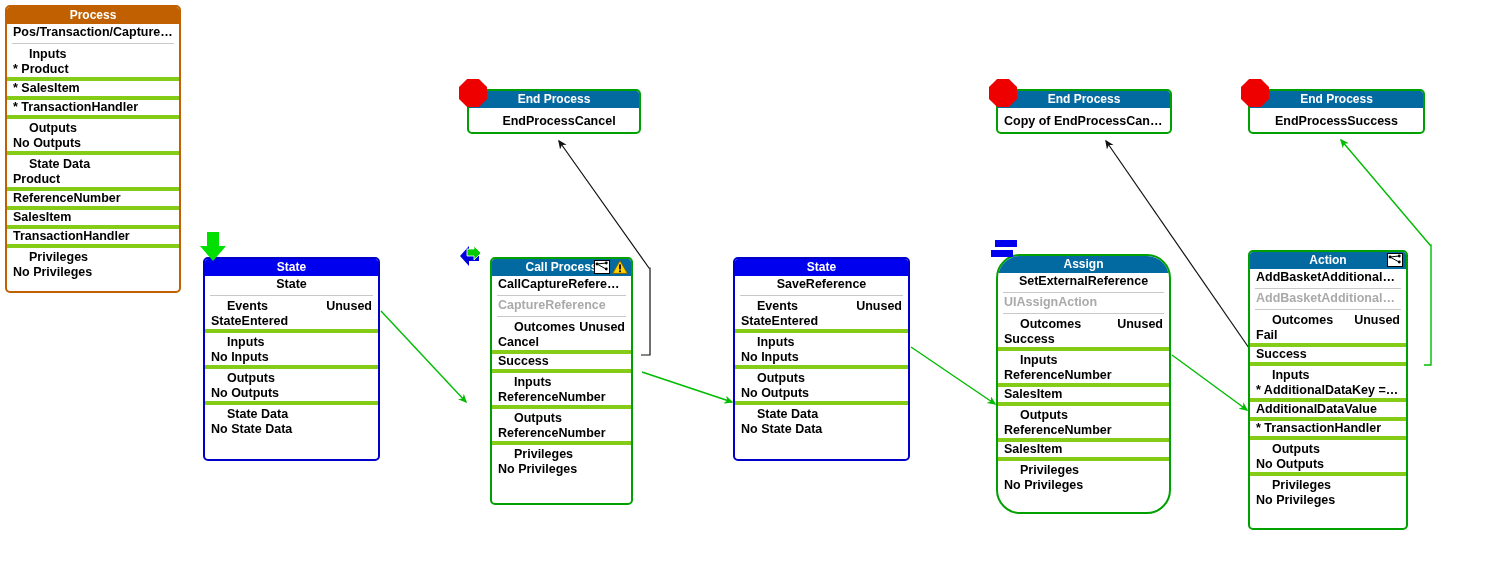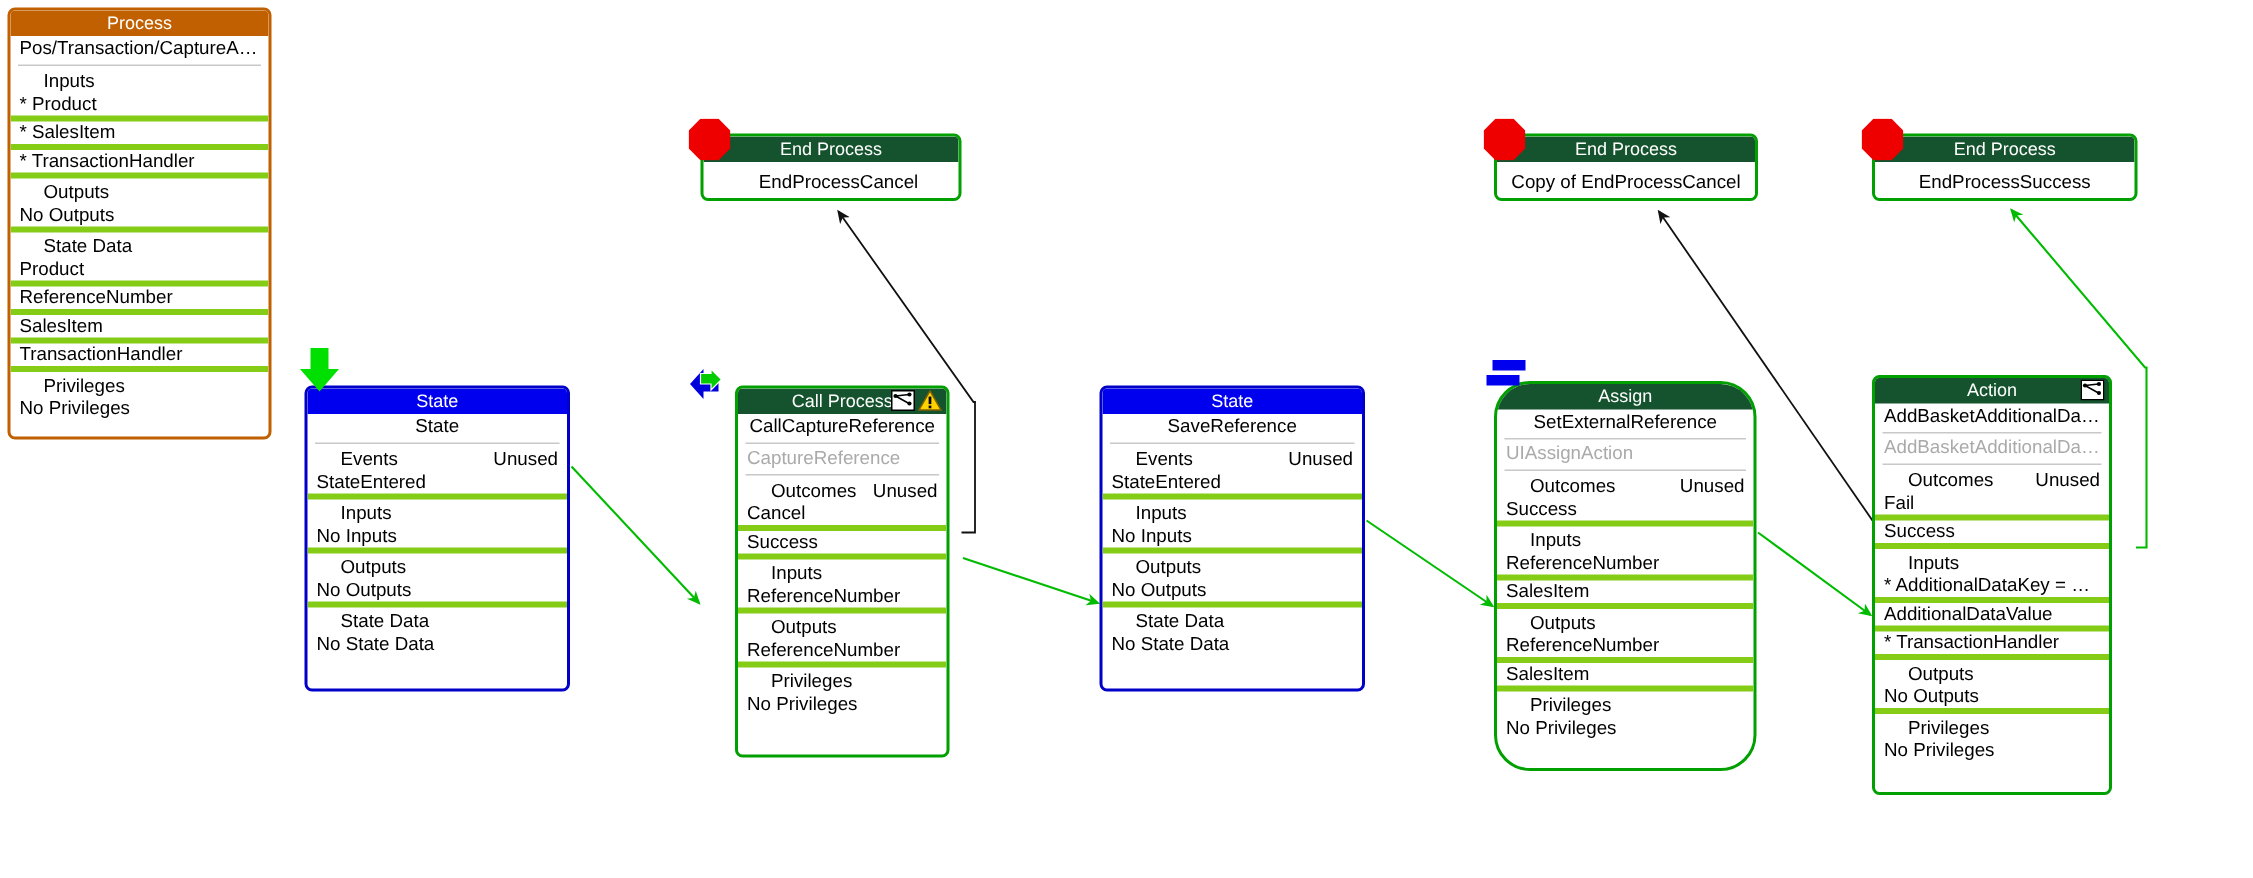--- a/index.html
+++ b/index.html
@@ -1,28 +1,28 @@
 <!DOCTYPE html>
 <html><head>
 <meta charset="utf-8">
 <style>
   html,body{margin:0;padding:0;background:#ffffff;}
   body{width:1502px;height:585px;position:relative;overflow:hidden;
        font-family:"Liberation Sans","DejaVu Sans",sans-serif;
        font-size:12.5px;color:#000;}
-  #canvas{position:absolute;left:0;top:0;width:1502px;height:585px;}
+  #canvas{position:absolute;left:0;top:0;width:1502px;height:585px;font-weight:bold;}
   svg.links{position:absolute;left:0;top:0;width:1502px;height:585px;pointer-events:none;}
 
   
   .node{position:absolute;background:#fff;box-sizing:border-box;
         border:2px solid #00a000;border-radius:5px;overflow:hidden;z-index:5;}
   .node.blue{border-color:#0000c8;}
   .node.orange{border-color:#c06000;}
   .hdr{height:17px;line-height:17px;text-align:center;color:#fff;
-       font-size:12px;background:#14532d;position:relative;}
+       font-size:12px;background:#0369a1;position:relative;}
   .node.blue>.hdr{background:#0000ee;}
   .node.orange>.hdr{background:#c06000;}
   .hdr .hicons{position:absolute;right:3px;top:1px;display:flex;gap:2px;}
 
   
   .row{padding:1px 6px;line-height:15px;min-height:15px;white-space:nowrap;
        overflow:hidden;text-overflow:ellipsis;}
   .row.center{text-align:center;}
   .row.muted{color:#aaaaaa;text-align:left;}
   .sep{border-top:1px solid #c8c8c8;margin:2px 5px 1px 5px;height:0;}

